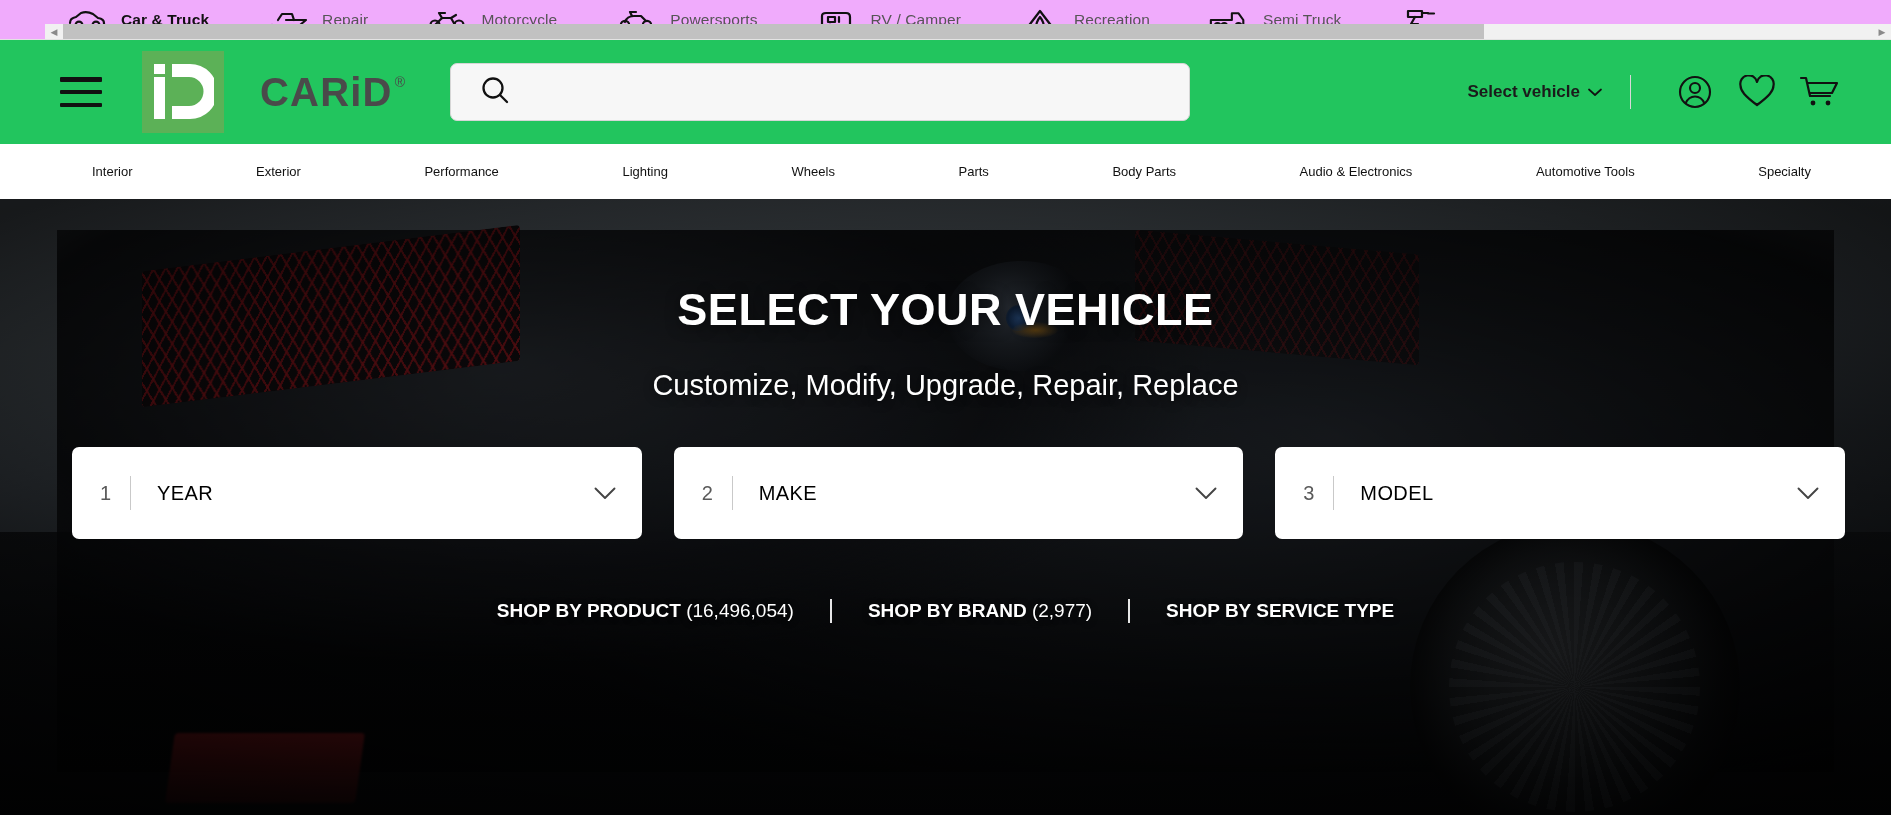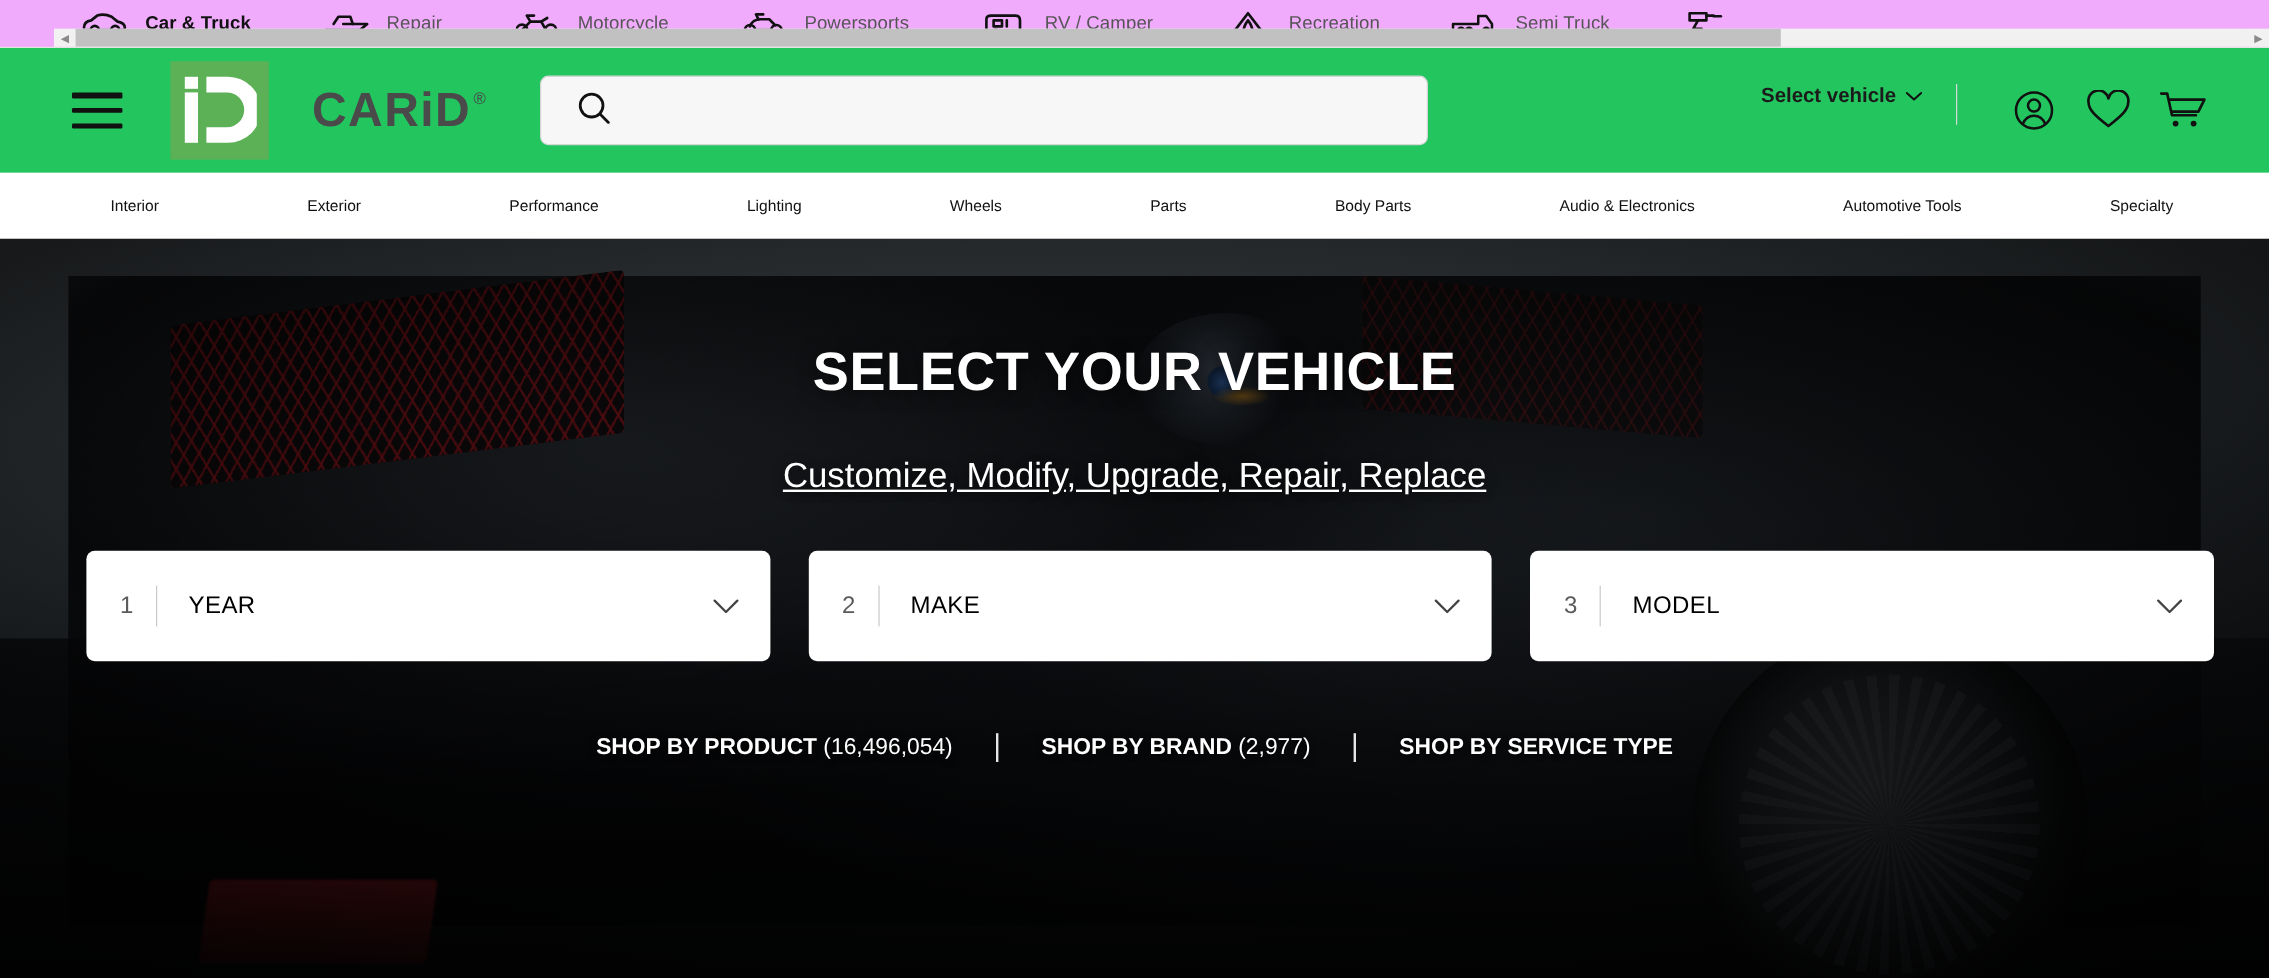--- a/index.html
+++ b/index.html
@@ -95,21 +95,21 @@
     flex: 1; border: none; outline: none; background: transparent;
     font-family: "Liberation Sans", sans-serif;
     font-size: 17px; color: #222;
   }
   .search-input::placeholder { color: #666; }
   .search-btn {
     width: 44px; height: 44px; background: none; border: none; cursor: pointer;
     display: flex; align-items: center; justify-content: center; flex: none;
   }
 
-  .hdr-right { display: flex; align-items: flex-start; margin-left: auto; gap: 0; }
+  .hdr-right { display: flex; align-items: center; margin-left: auto; gap: 0; }
   .select-vehicle {
     display: flex; align-items: center; gap: 8px;
     font-size: 17px; font-weight: bold; color: #1b1b1b;
     cursor: pointer; white-space: nowrap;
   }
   .hdr-div { width: 1px; height: 34px; background: #d8d8d8; margin: 0 28px; }
   .hdr-icon {
     width: 52px; height: 44px; display: flex; align-items: center; justify-content: center;
     cursor: pointer; margin-left: 10px;
   }
@@ -221,24 +221,23 @@
     z-index: 3;
     text-align: center;
     padding-top: 88px;
   }
   .hero-title {
     font-size: 45px; font-weight: bold; color: #fff;
     letter-spacing: .5px; line-height: 1;
     text-shadow: 0 2px 14px rgba(0,0,0,.55);
   }
   .hero-sub {
-    margin-top: 49px;
+    margin-top: 37px;
     font-size: 29px; color: #fff; font-weight: normal;
     text-shadow: 0 2px 10px rgba(0,0,0,.6);
-    text-decoration: underline;
   }
 
   
   .selector {
     position: relative; z-index: 3;
     margin-top: 45px;
     padding: 0 46px 0 72px;
     display: flex; align-items: center; gap: 32px;
   }
   .sel-box {

